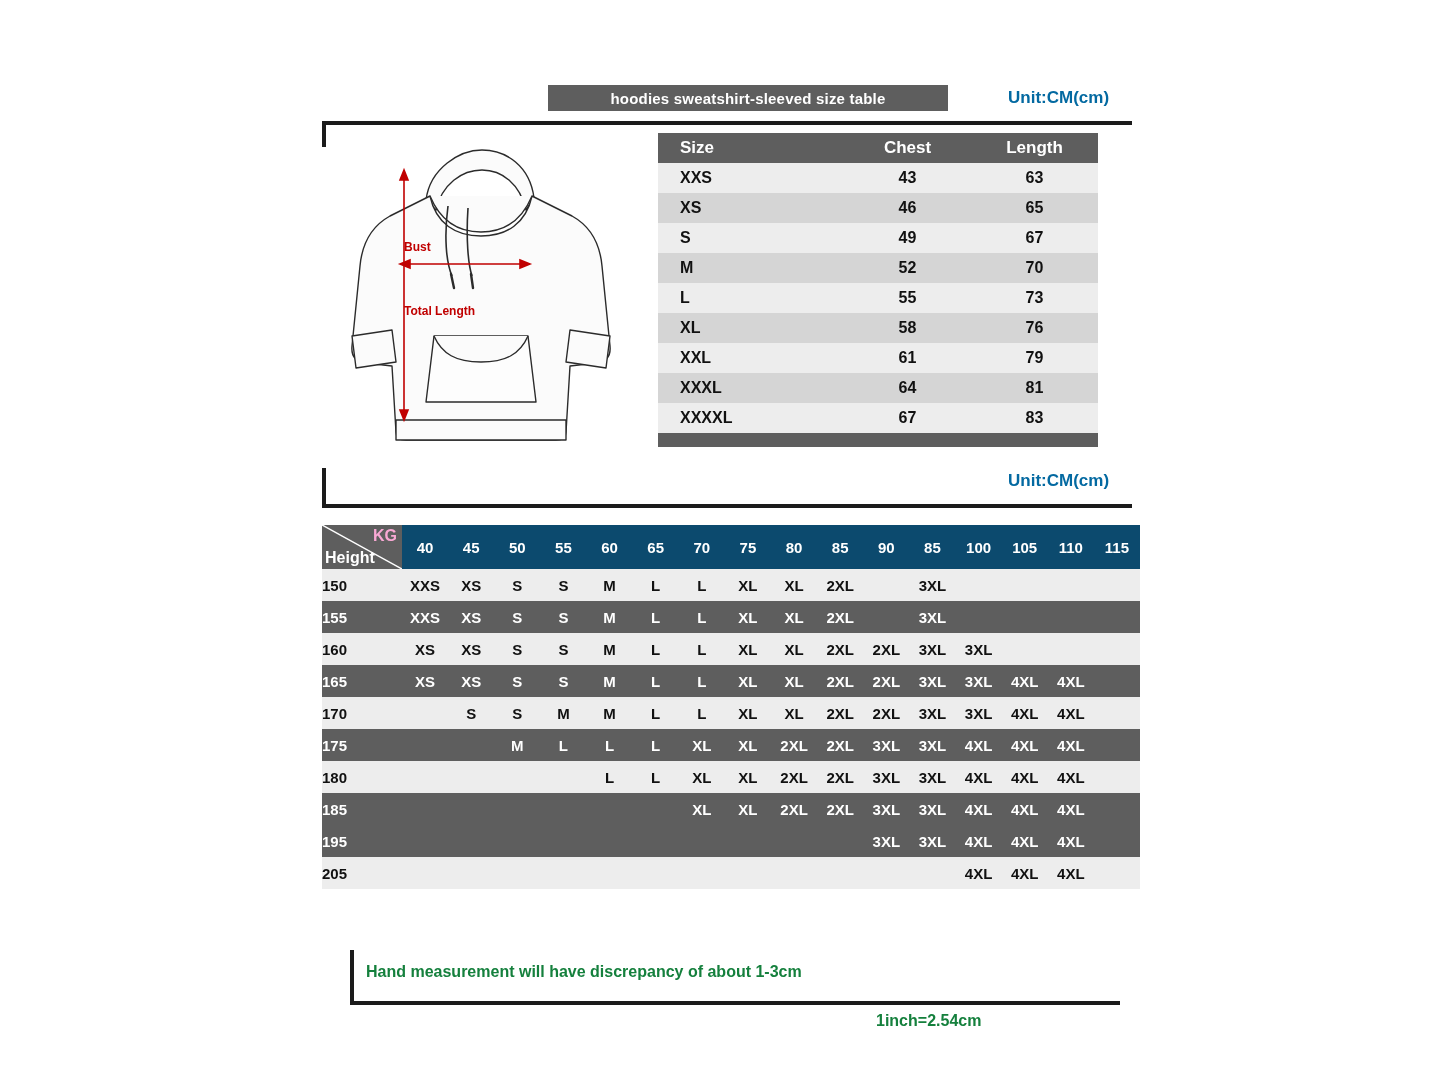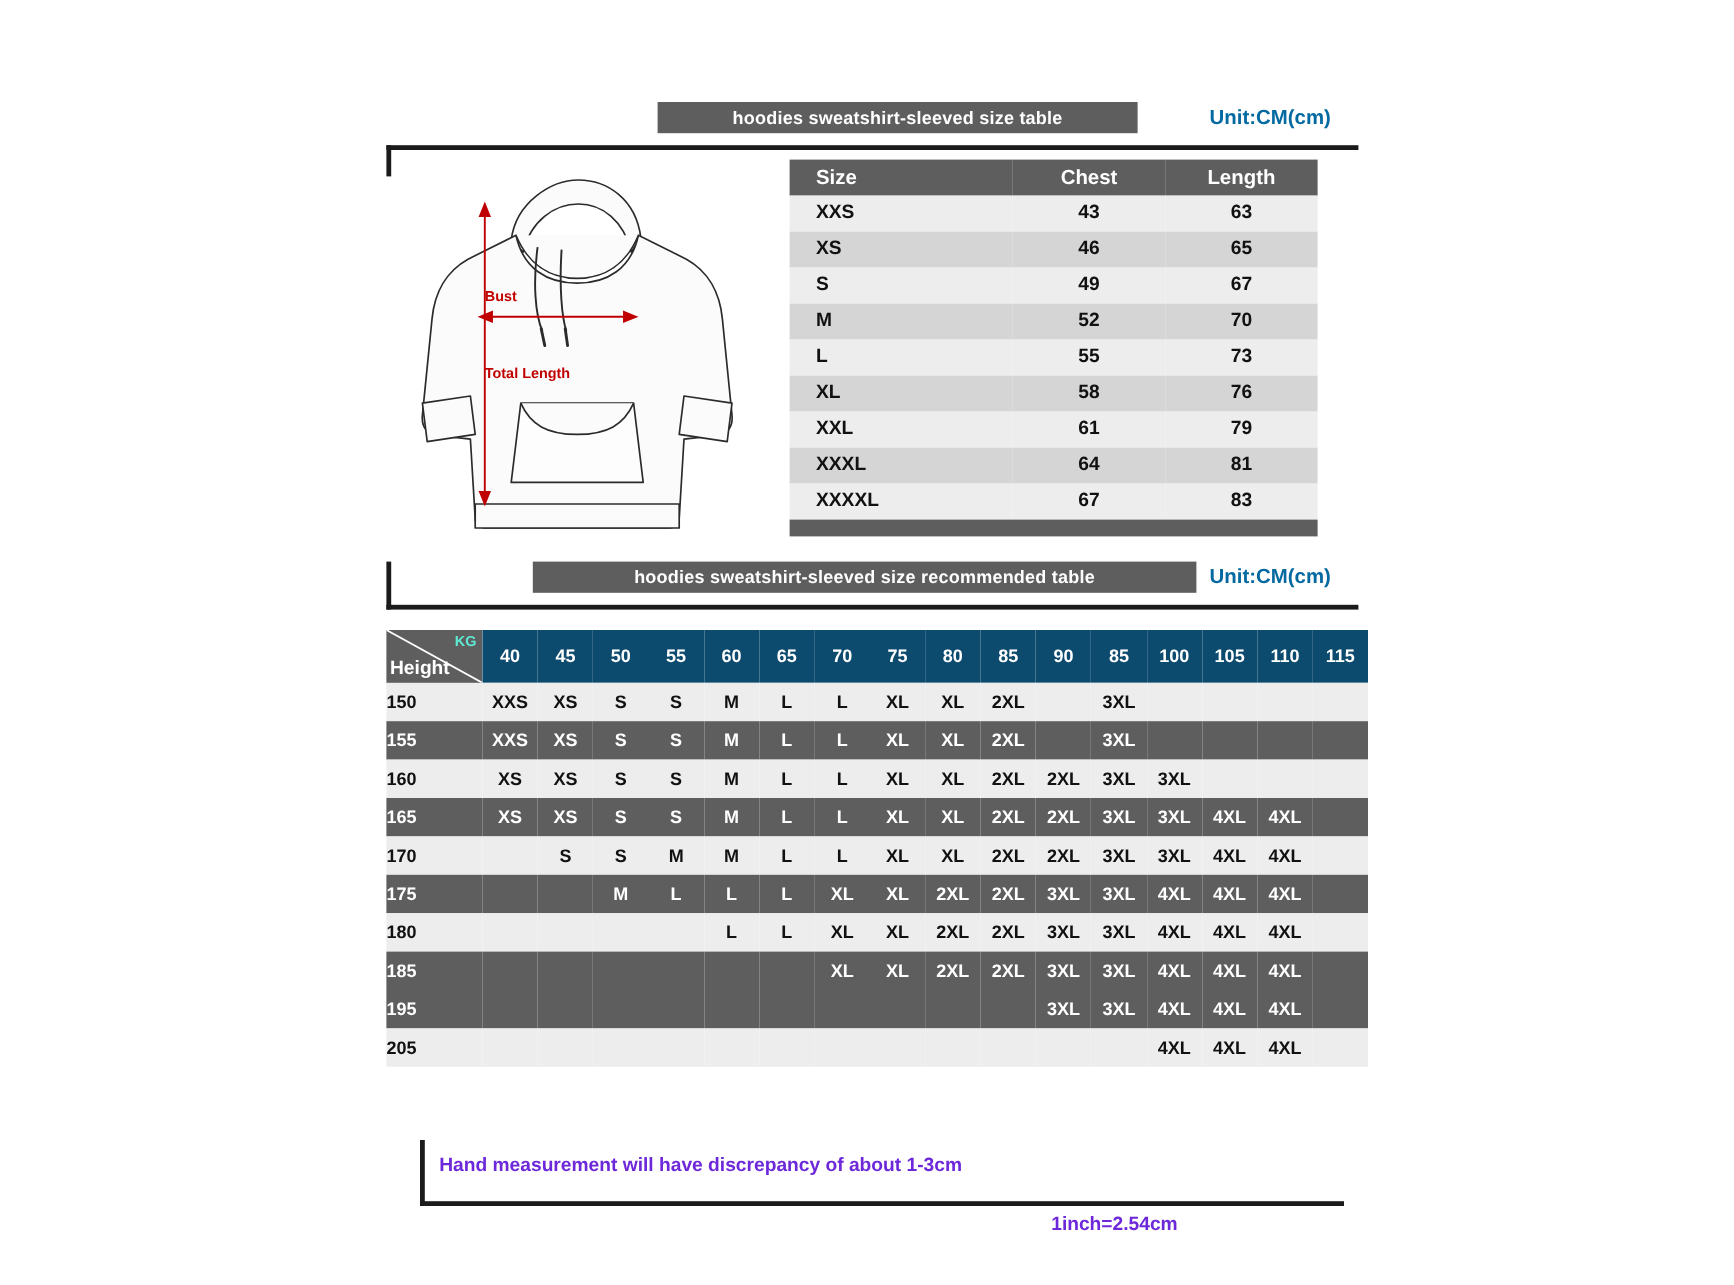--- a/index.html
+++ b/index.html
@@ -122,22 +122,22 @@
   }
   .corner-inner {
     position: relative;
     width: 80px;
     height: 44px;
   }
   .corner-inner .kg {
     position: absolute;
     right: 5px;
     top: 2px;
-    font-size: 12px;
-    color: #5eead4;
+    font-size: 16px;
+    color: #f9a8d4;
   }
   .corner-inner .ht {
     position: absolute;
     left: 3px;
     bottom: 2px;
     font-size: 16px;
     color: #fff;
   }
   .corner-inner .slash {
     position: absolute;
@@ -149,21 +149,21 @@
   .rec-table tbody tr.light { background: #ededed; }
   .rec-table tbody tr.light td { color: #111; }
   .rec-table td.hcell { width: 80px; text-align: left; }
   .rec-table tbody tr.dark td.hcell { color: #fff; }
 
   
   .footer-note {
     position: absolute;
     font-weight: bold;
     font-size: 16px;
-    color: #6d28d9;
+    color: #15803d;
   }
 </style>
 </head>
 <body>
 
 <div class="page">
 
   <div class="title-bar" style="left:519px; top:85px; width:400px; height:26px; font-size:15px;margin-left:29px;">
     <span>hoodies sweatshirt-sleeved size  table</span>
   </div>
@@ -270,23 +270,20 @@
         <td>83</td>
       </tr>
     </tbody>
     <tfoot>
       <tr>
         <td colspan="3"></td>
       </tr>
     </tfoot>
   </table>
 
-  <div class="title-bar" style="left:444px; top:468px; width:553px; height:26px; font-size:15px;">
-    <span>hoodies sweatshirt-sleeved size recommended table</span>
-  </div>
   <div class="unit-label" style="left:1008px; top:471px; font-size:17px;">Unit:CM(cm)</div>
 
   <div class="rule" style="left:322px; top:504px; width:810px; height:4px;"></div>
   <div class="rule" style="left:322px; top:468px; width:4px; height:40px;"></div>
 
   <table class="rec-table">
     <thead>
       <tr>
         <th class="corner">
           <div class="corner-inner">

